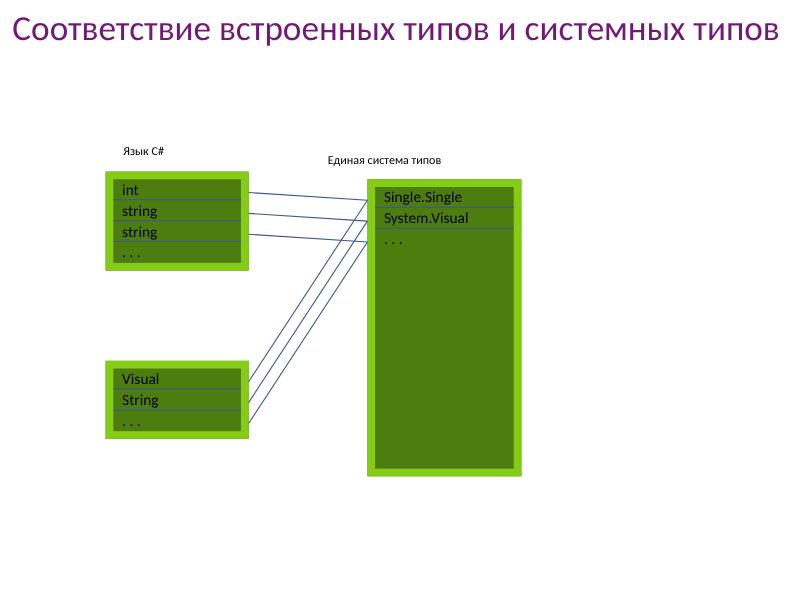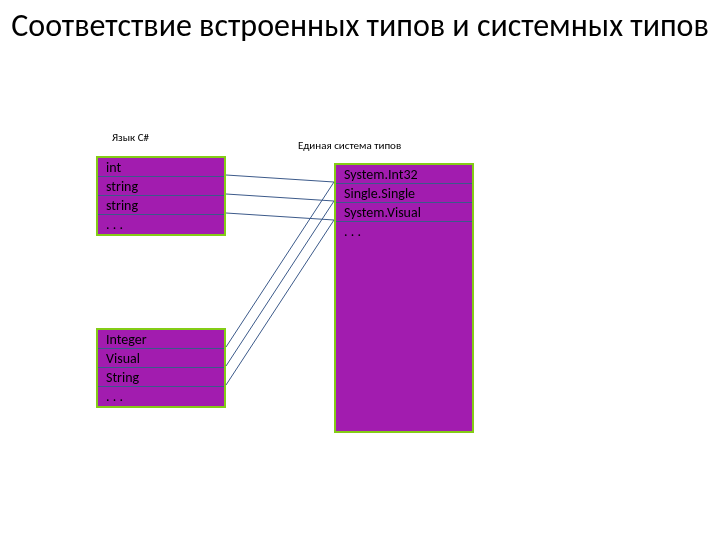--- a/index.html
+++ b/index.html
@@ -16,34 +16,34 @@
     width: 720px;
     height: 540px;
   }
   .title {
     position: absolute;
     top: 8px;
     left: 0;
     width: 720px;
     text-align: center;
     font-size: 32px;
-    color: #000000;
+    color: #701a75;
     line-height: 1.15;
     font-weight: 400;
   }
   .label {
     position: absolute;
     font-size: 11px;
     color: #000;
     line-height: 1.15;
   }
   .box {
     position: absolute;
-    border: 2px solid #84cc16;
-    background: #a21caf;
+    border: 7px solid #84cc16;
+    background: #4d7c0f;
     box-sizing: border-box;
   }
   .row {
     border-bottom: 1px solid #3c5a8a;
     font-size: 14px;
     padding: 0 8px;
     height: 19px;
     line-height: 19px;
     box-sizing: border-box;
     white-space: nowrap;
@@ -73,28 +73,26 @@
 
 
   <div class="box" style="left:96px; top:156px; width:130px;">
     <div class="row">int</div>
     <div class="row">string</div>
     <div class="row">string</div>
     <div class="row">. . .</div>
   </div>
 
   <div class="box" style="left:96px; top:328px; width:130px;">
-    <div class="row">Integer</div>
     <div class="row">Visual</div>
     <div class="row">String</div>
     <div class="row">. . .</div>
   </div>
 
   <div class="box" style="left:334px; top:163px; width:140px; height:270px;">
-    <div class="row">System.Int32</div>
     <div class="row">Single.Single</div>
     <div class="row">System.Visual</div>
     <div class="row">. . .</div>
   </div>
 
   <svg class="lines">
 
     <line x1="226" y1="175" x2="334" y2="182"></line>
     <line x1="226" y1="194" x2="334" y2="201"></line>
     <line x1="226" y1="213" x2="334" y2="220"></line>

